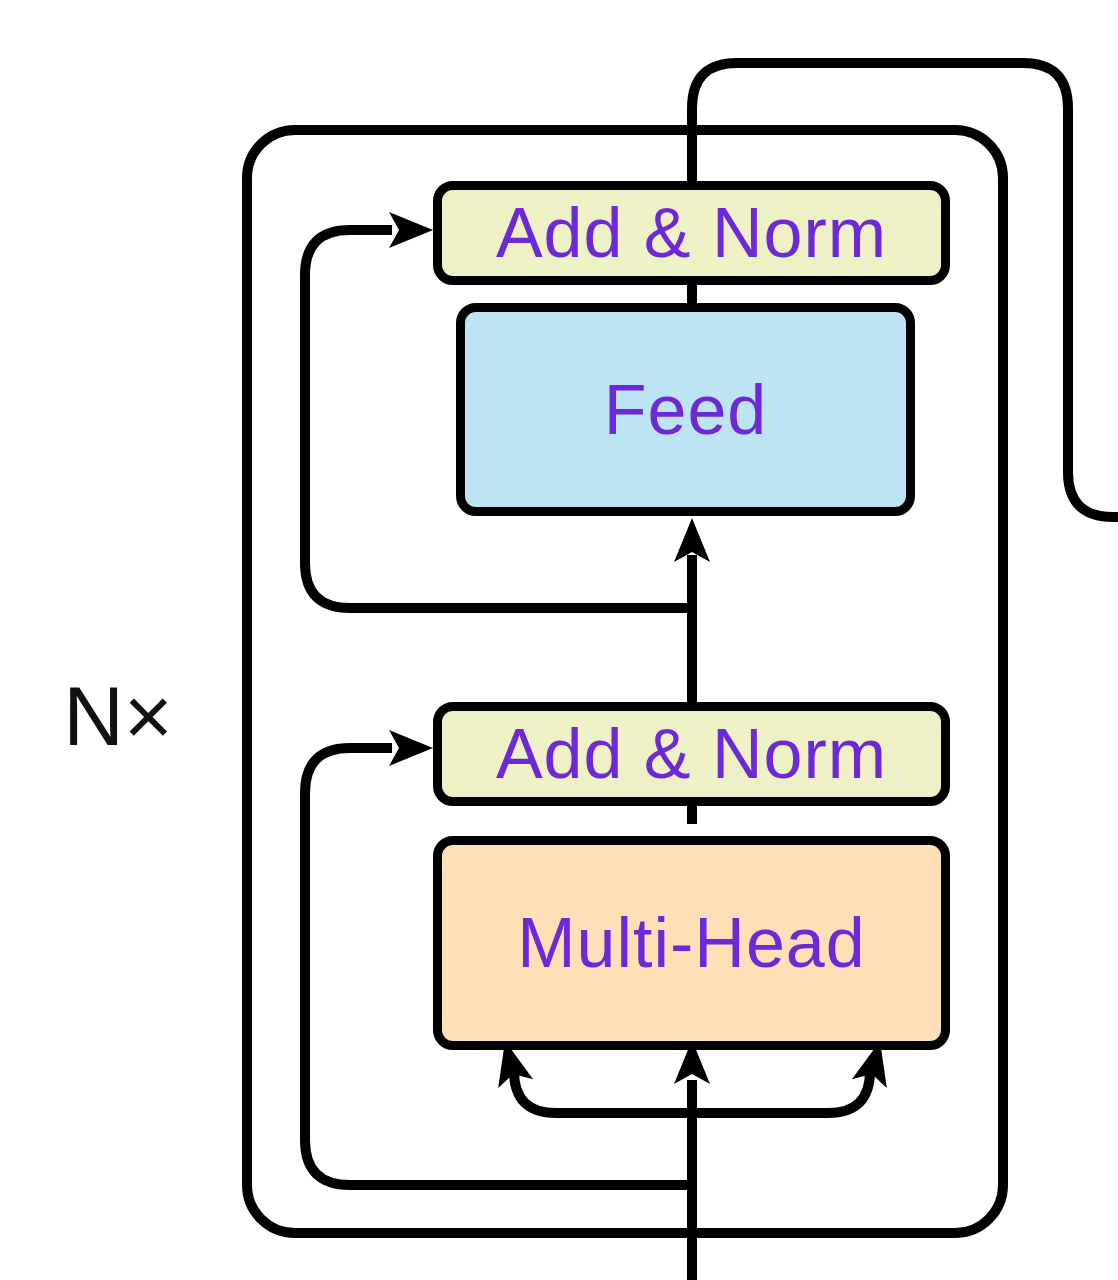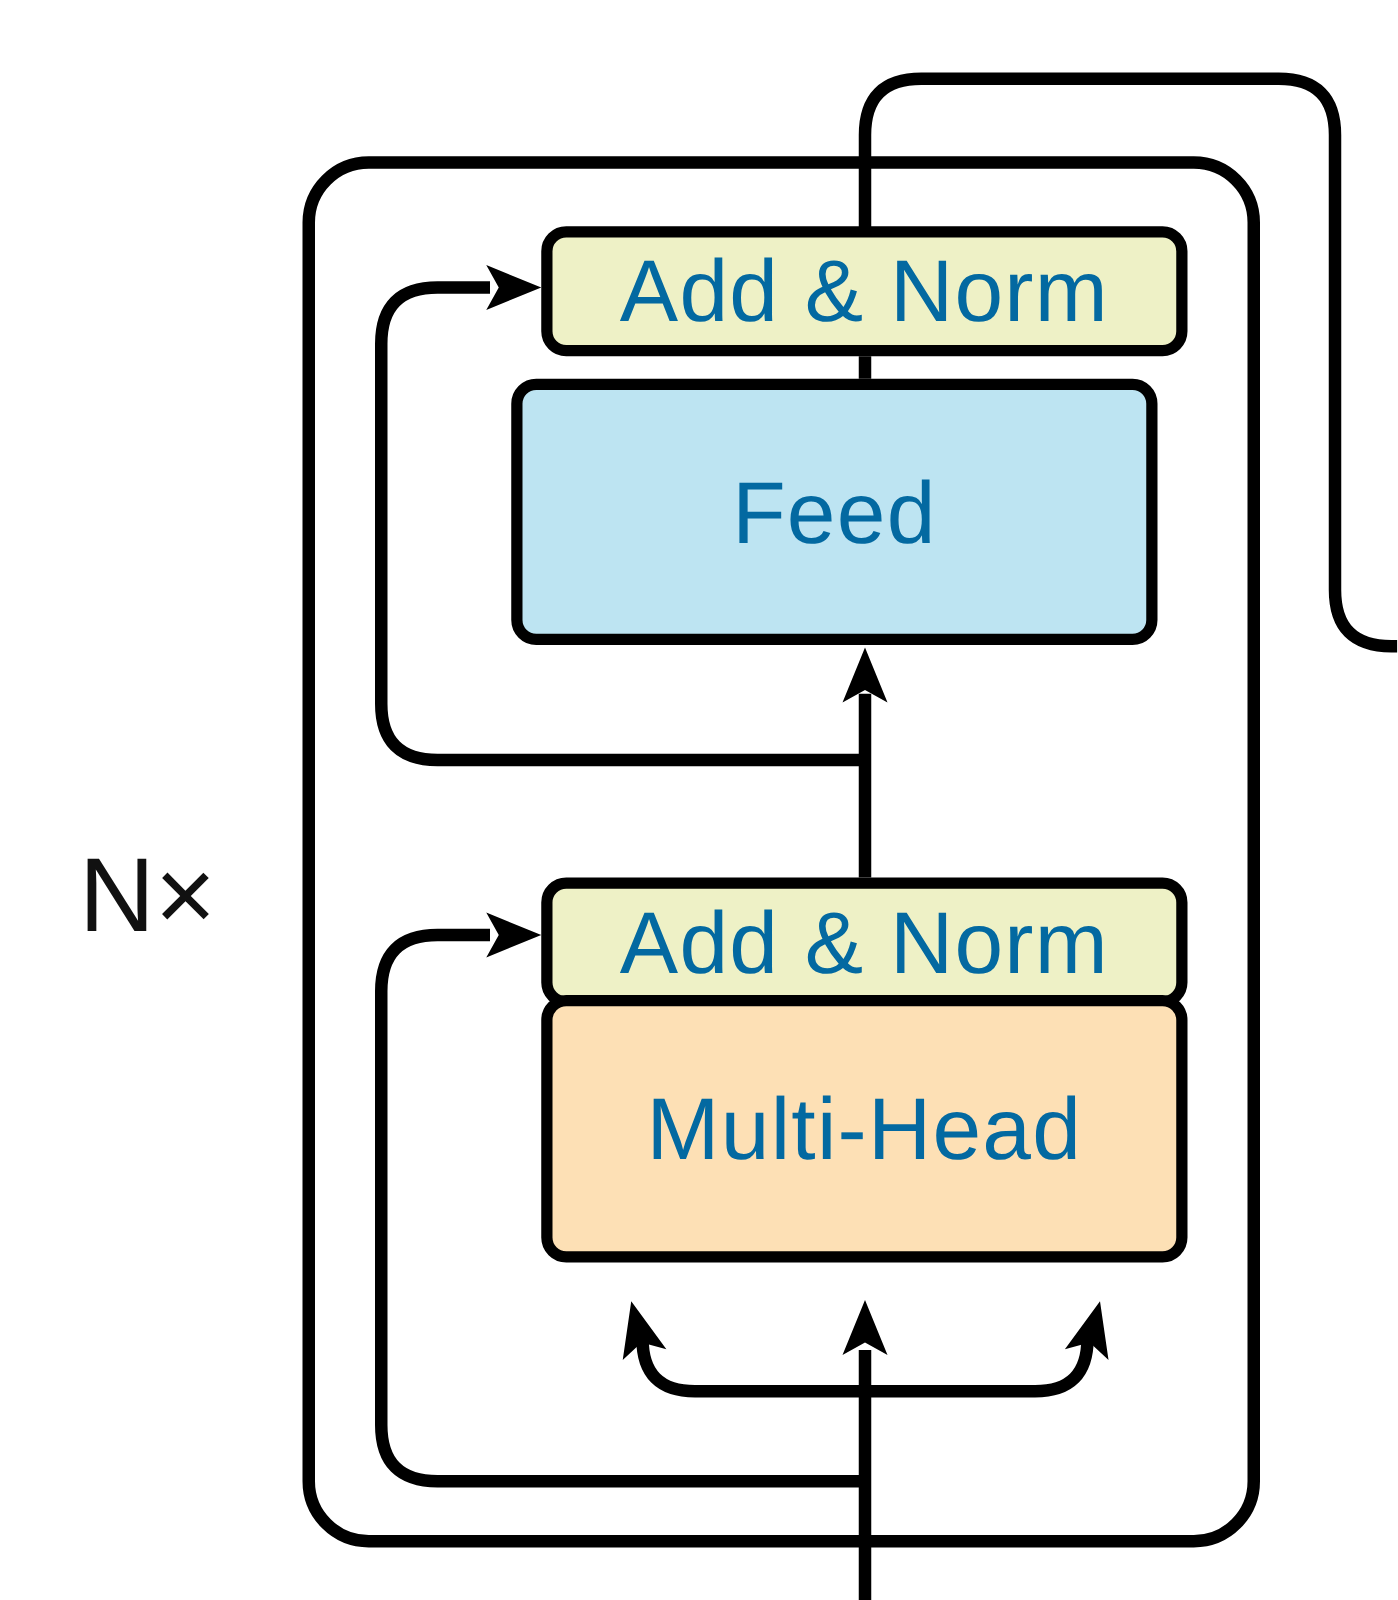--- a/index.html
+++ b/index.html
@@ -26,21 +26,21 @@
   .node {
     position: absolute;
     box-sizing: border-box;
     border: 9px solid #000000;
     border-radius: 20px;
     display: flex;
     flex-direction: column;
     align-items: center;
     justify-content: center;
     text-align: center;
-    color: #0369a1;
+    color: #6d28d9;
     letter-spacing: 1px;
   }
   .node .lbl { display: block; font-size: 70px; line-height: 86px; white-space: nowrap; }
   .repeat {
     position: absolute;
     left: 48px;
     top: 664px;
     width: 140px;
     height: 104px;
     display: flex;
@@ -81,27 +81,27 @@
     <polygon class="arrowhead" points="0,0 -44,-18 -34,0 -44,18" transform="translate(692,518) rotate(-90)"></polygon>
     <polygon class="arrowhead" points="0,0 -44,-18 -34,0 -44,18" transform="translate(692,1040) rotate(-90)"></polygon>
     <polygon class="arrowhead" points="0,0 -44,-18 -34,0 -44,18" transform="translate(505,1041) rotate(-104)"></polygon>
     <polygon class="arrowhead" points="0,0 -44,-18 -34,0 -44,18" transform="translate(880,1041) rotate(-76)"></polygon>
   </svg>
 
   <div class="node" style="left: 433px; top: 181px; width: 517px; height: 104px; background: rgb(238, 241, 198);">
     <span class="lbl">Add &amp; Norm</span>
   </div>
 
-  <div class="node" style="left: 409px; top: 303px; width: 517px; height: 213px; background: rgb(189, 228, 242);">
+  <div class="node" style="left: 456px; top: 303px; width: 459px; height: 213px; background: rgb(189, 228, 242);">
     <span class="lbl">Feed</span>
   </div>
 
   <div class="node" style="left: 433px; top: 702px; width: 517px; height: 104px; background: rgb(238, 241, 198);">
     <span class="lbl">Add &amp; Norm</span>
   </div>
 
-  <div class="node" style="left: 433px; top: 796px; width: 517px; height: 214px; background: rgb(253, 224, 181);">
+  <div class="node" style="left: 433px; top: 836px; width: 517px; height: 214px; background: rgb(253, 224, 181);">
     <span class="lbl">Multi-Head</span>
   </div>
 
   <div class="repeat">N×</div>
 
 </div>
 
 </body></html>

